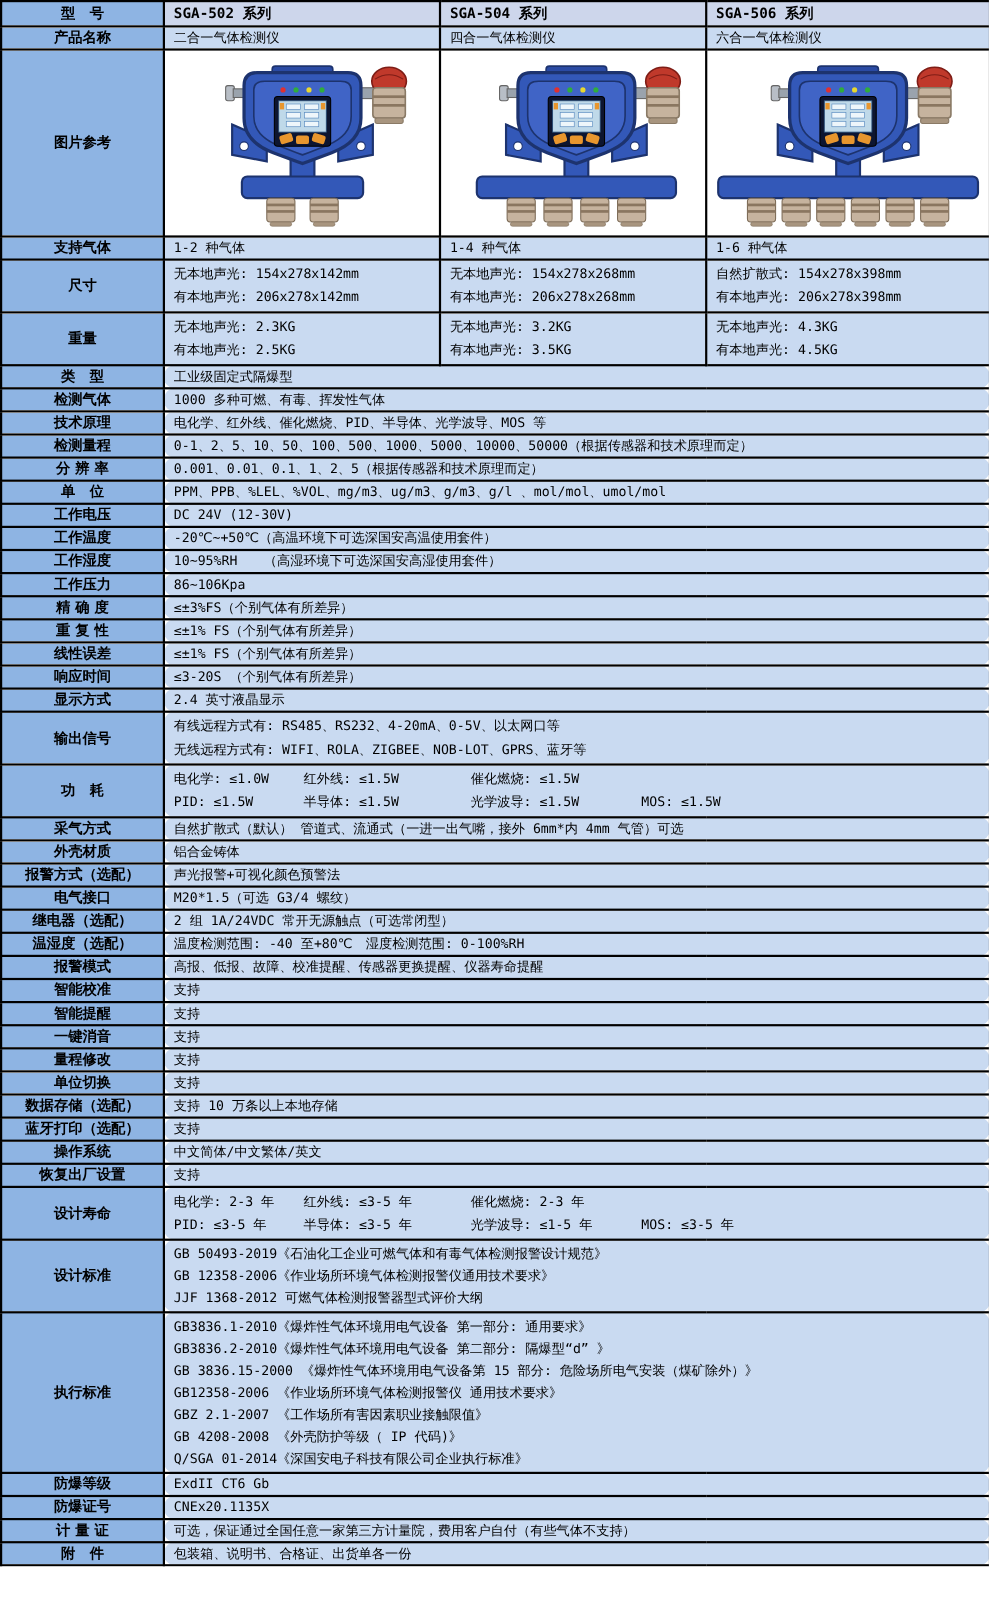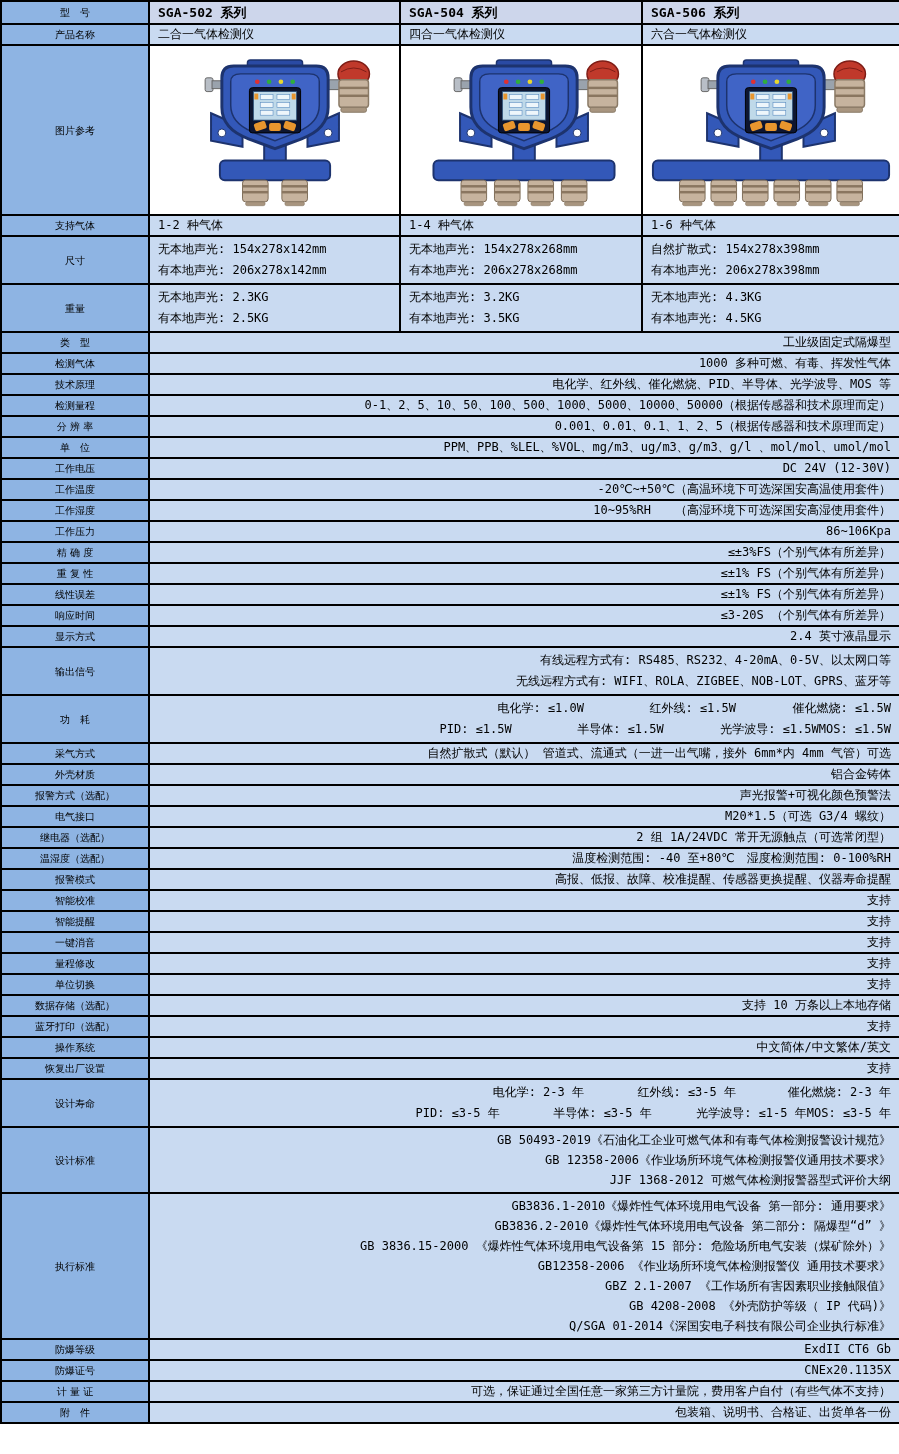--- a/index.html
+++ b/index.html
@@ -1,30 +1,30 @@
 <!DOCTYPE html>
 <html lang="zh" style="--label-bg: #8EB4E3; --value-bg: #C9DAF1; --header-value-bg: #CDD6EB; --border: #000000; --detector-blue: #3358B8; --detector-blue-inner: #4064C6; --detector-blue-dark: #1D336E; --sensor-brass: #C6B39E; --sensor-brass-dark: #8A7660; --beacon-red: #C0392B; --screen-dark: #0D1530; --screen-light: #BFD9E9; --screen-orange: #E8962E;"><head>
 <meta charset="utf-8">
 <style>
   html,body{margin:0;padding:0;background:#fff;}
   body{width:899px;font-family:"DejaVu Sans",sans-serif;color:#000;}
   table{width:899px;border-collapse:collapse;table-layout:fixed;}
   td{border:2px solid var(--border);vertical-align:middle;overflow:hidden;}
   td.label{
     background:var(--label-bg);
-    font-weight:normal;font-size:10px;text-align:center;
+    font-weight:bold;font-size:13px;text-align:center;
     padding:2px 2px;line-height:15px;
   }
   td.val{
     background:var(--value-bg);
     font-size:12px;font-family:"DejaVu Sans Mono","DejaVu Sans",monospace,sans-serif;
     padding:2px 8px;
   }
   td.center{text-align:left;}
-  td.left{text-align:right;}
+  td.left{text-align:left;border-radius:10px;}
   .ln{line-height:15px;white-space:nowrap;}
   td.multi2 .ln{line-height:21px;}
   td.multi3 .ln{line-height:20px;}
   tr.header-row td.val{background:var(--header-value-bg);font-weight:bold;font-size:13px;line-height:16px;}
   tr.header-row td{padding-top:3px;padding-bottom:3px;}
   td.imgcell{background:#fff;text-align:center;padding:3px 0;height:160px;}
   .tabbed .seg{display:inline-block;vertical-align:top;}
   .tabbed .seg0{width:118px;}
   .tabbed .seg1{width:152px;}
   .tabbed .seg2{width:155px;}

